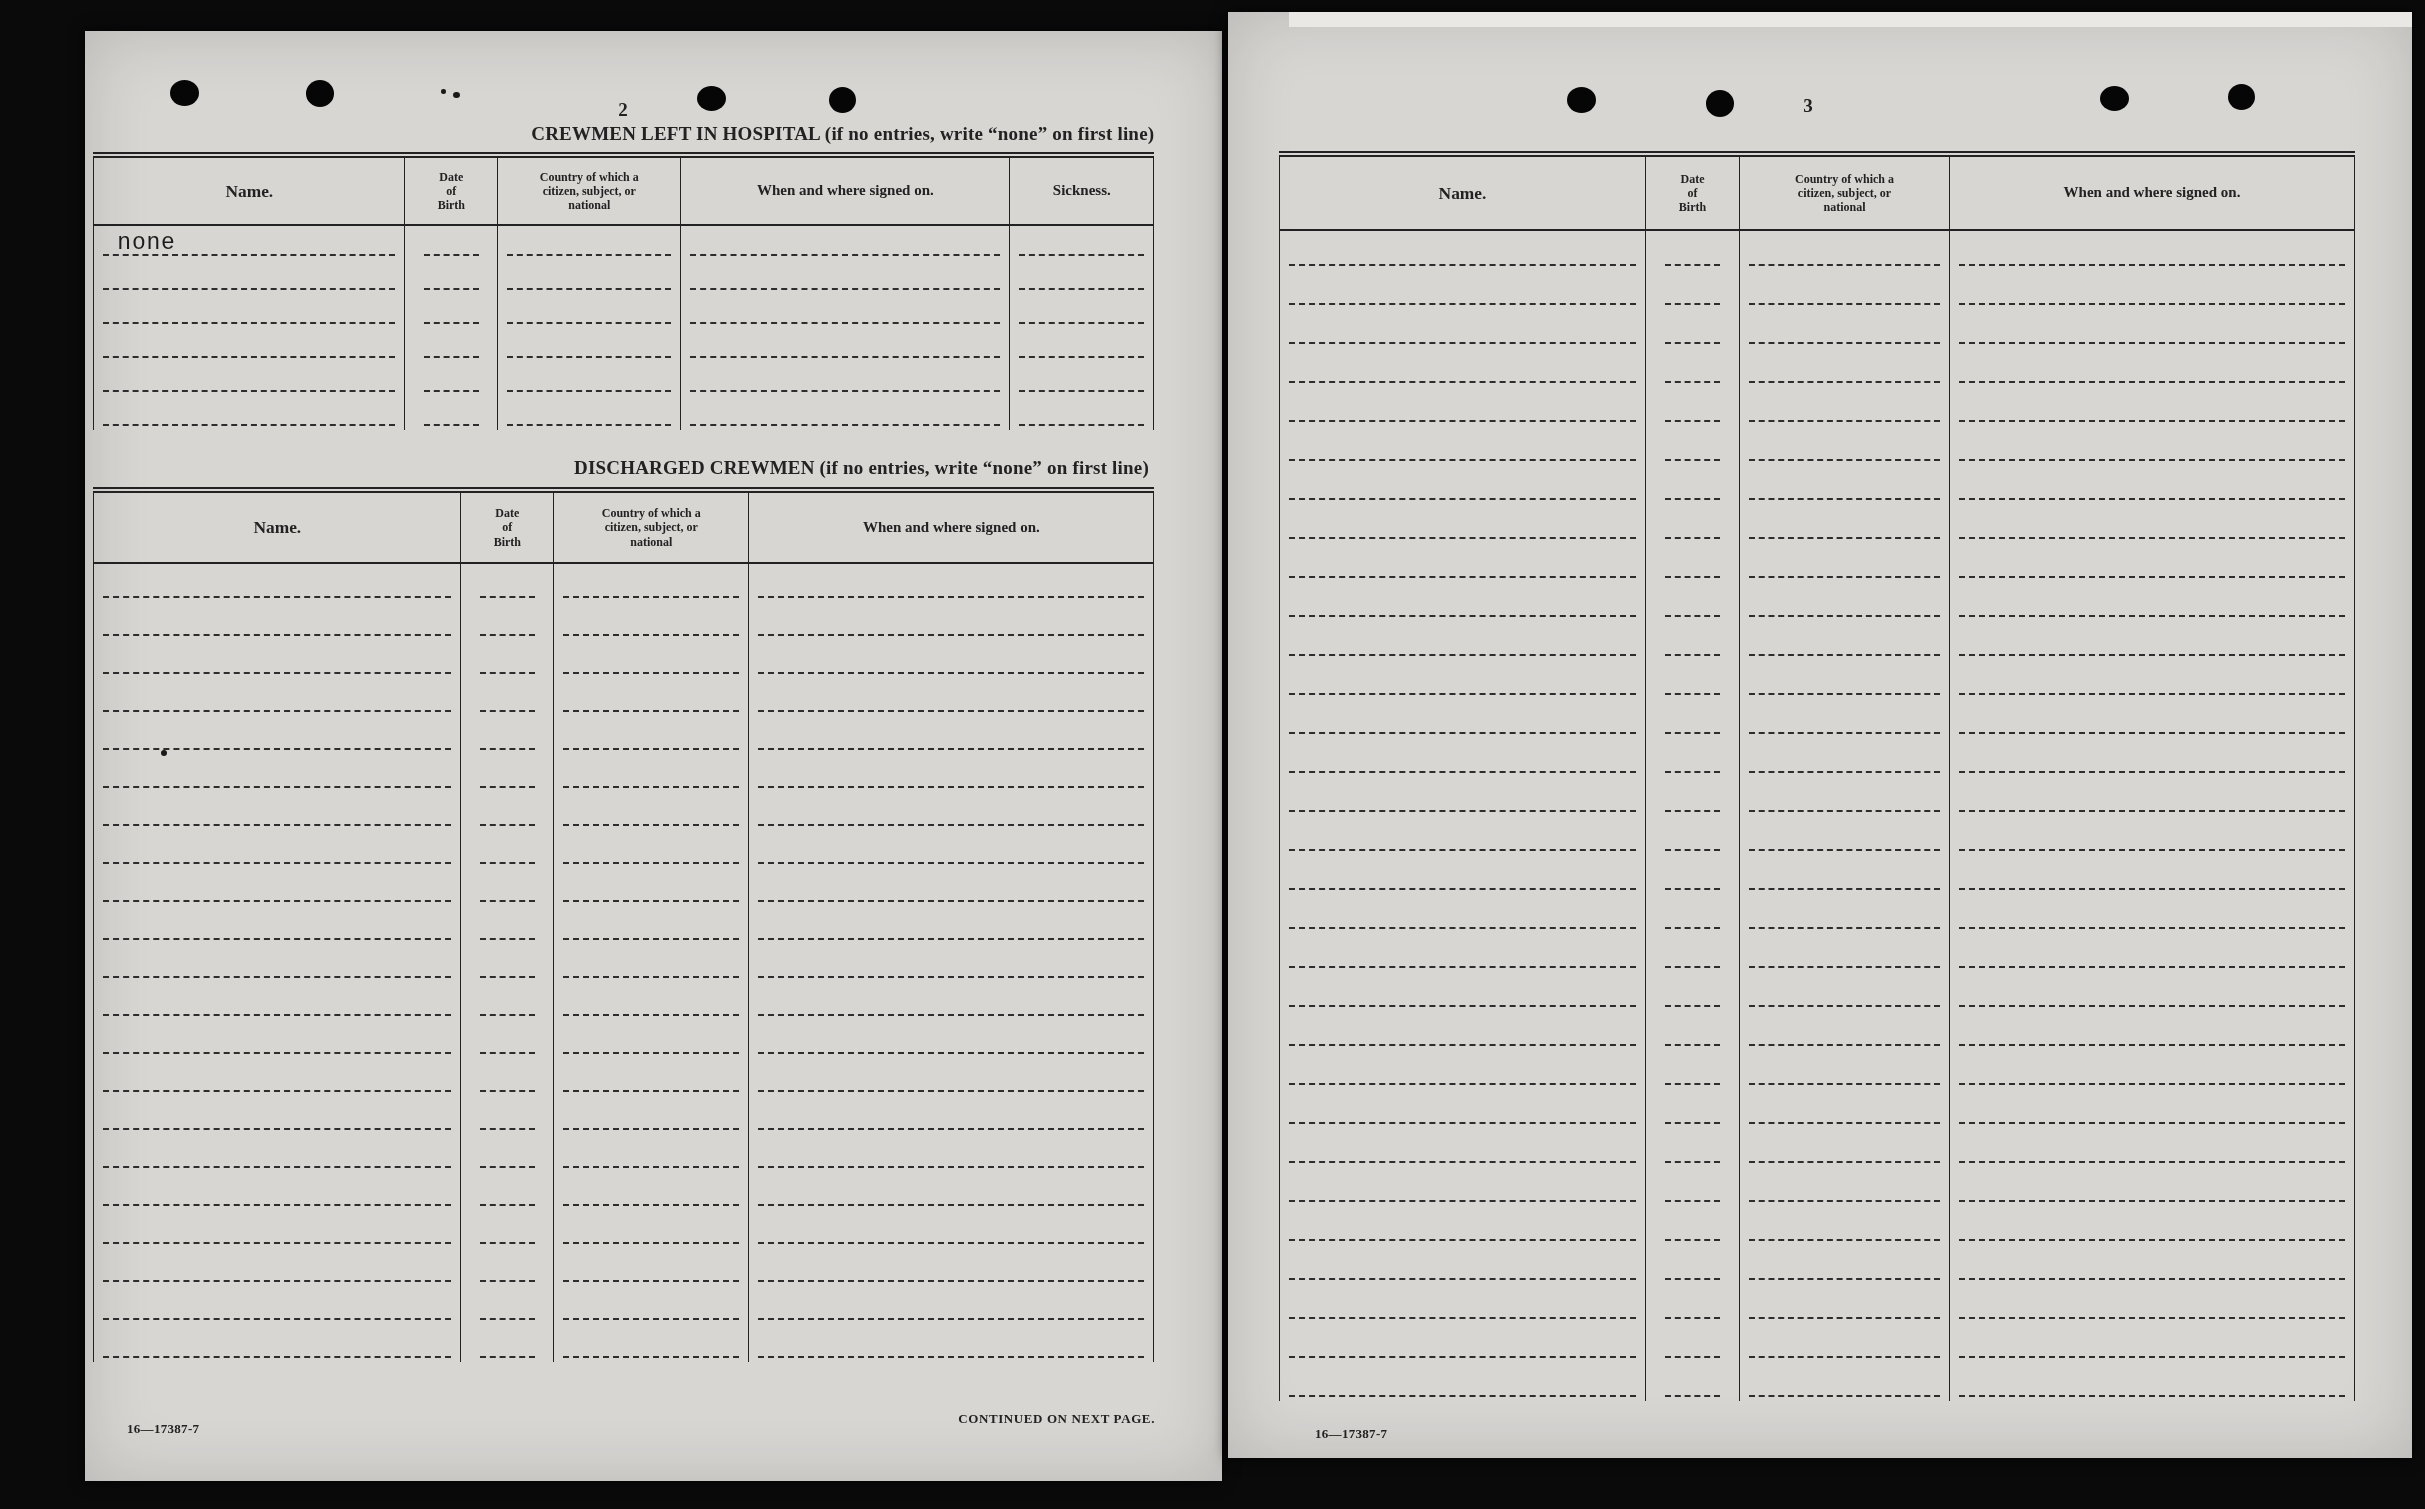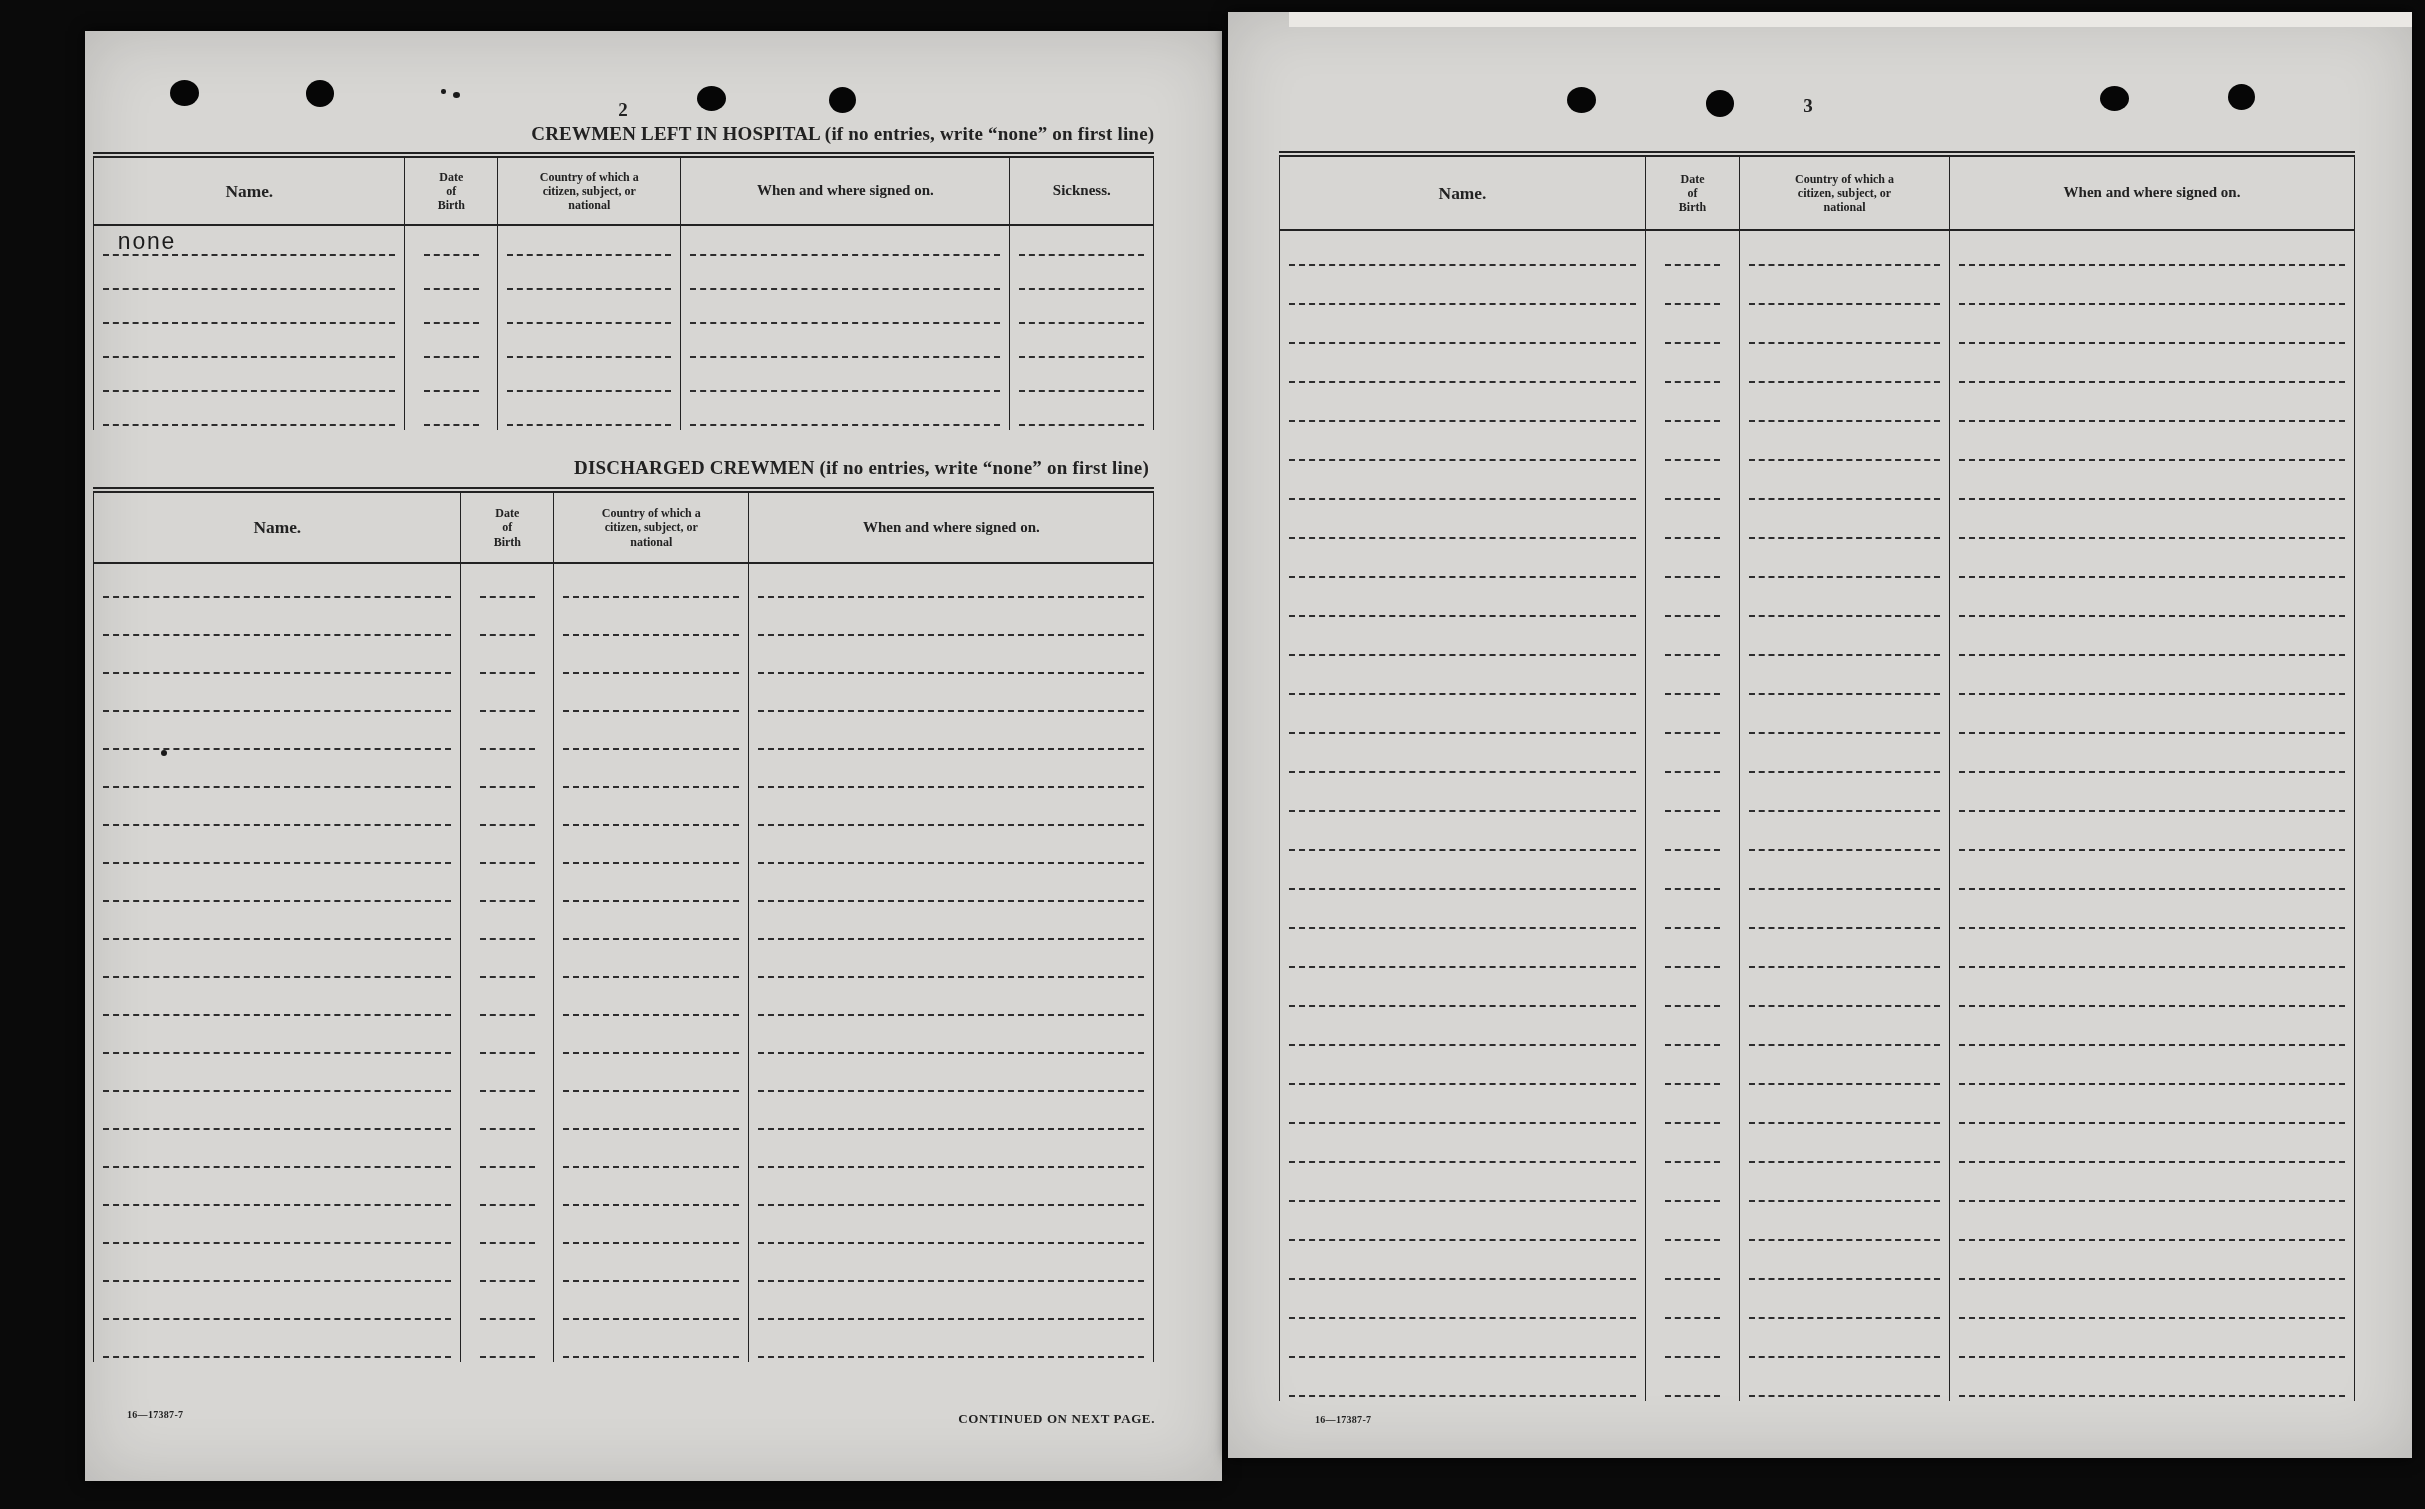--- a/index.html
+++ b/index.html
@@ -52,21 +52,21 @@
   .dash {
     position:absolute; left:9px; right:9px; bottom:3.8px;
     border-bottom:2.3px dashed #2d2d2d;
   }
   .cell[data-col="1"] .dash { left:20%; right:20%; }
   .typed {
     position:absolute; left:23px; bottom:3.8px;
     font-family:"Liberation Mono", monospace;
     font-size:23px; letter-spacing:0.8px; color:#1c1c1c; white-space:nowrap;
   }
-  .form-number { position:absolute; font-size:10px; font-weight:bold; letter-spacing:0.3px; }
+  .form-number { position:absolute; font-size:13px; font-weight:bold; letter-spacing:0.3px;margin-top:12px; }
   .footer-note { position:absolute; font-size:13px; font-weight:bold; letter-spacing:0.6px; text-align:right; }
 </style>
 </head>
 <body>
 
 <div class="page" id="page-left">
 
   <div class="hole" style="left:85px; top:49px; width:29px; height:26px;"></div>
   <div class="hole" style="left:221px; top:49px; width:28px; height:26.5px;"></div>
   <div class="hole" style="left:612px; top:55px; width:29px; height:25px;"></div>

